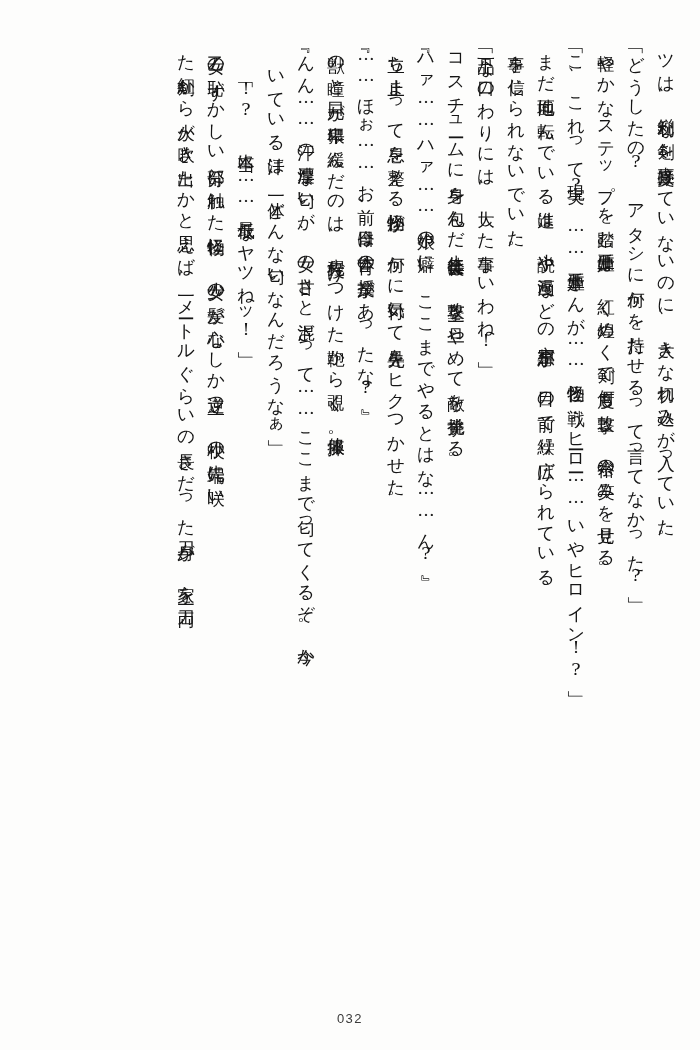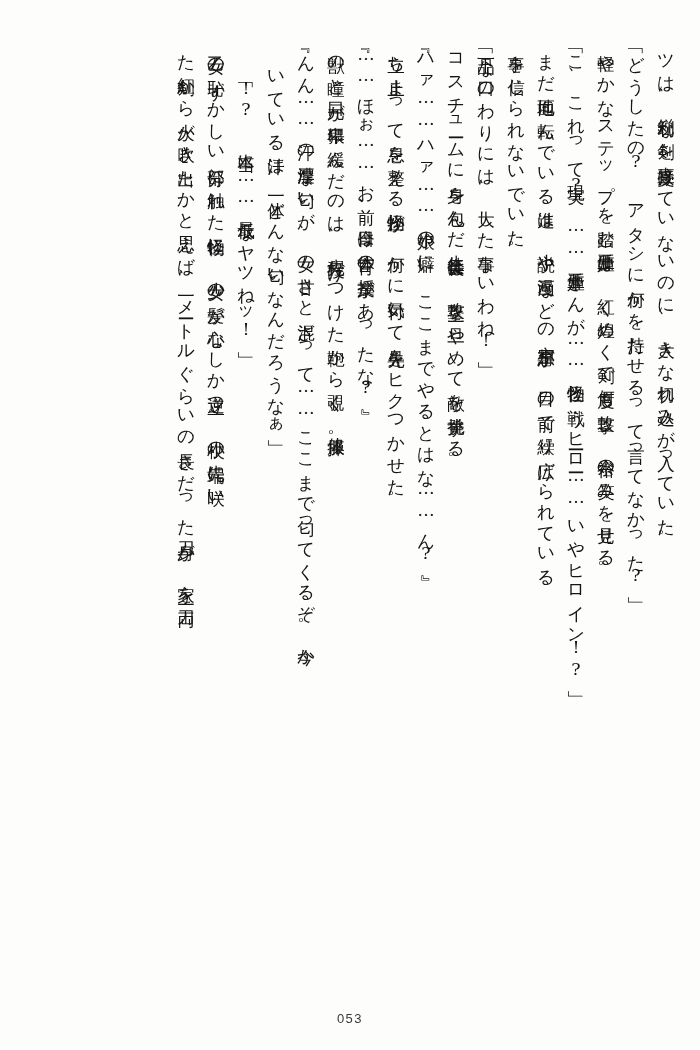--- a/index.html
+++ b/index.html
@@ -91,15 +91,15 @@
     <div class="col">立ち止まって息を整える怪物が、何かに気付いて鼻先をヒクつかせた。</div>
     <div class="col">『……ほぉ……お前、今日は体育の授業があったな?』</div>
     <div class="col">獣の瞳と口元が卑猥に緩んだのは、先程投げつけた鞄から覗く、体操服。</div>
     <div class="col">『んん……汗の濃厚な匂いが、女の甘さと混ざって……ここまで匂ってくるぞ。今か</div>
     <div class="col indent">いている汗は、一体どんな匂いなんだろうなぁ」</div>
     <div class="col indent2">「!?　本当に……最低なヤツねッ!」</div>
     <div class="col">乙女の恥ずかしい部分に触れた怪物に、少女の髪が心なしか逆立つ。小杖の先端に咲い</div>
     <div class="col">た紅剣から火が吹き出たかと思えば、一メートルぐらいの長さだった刀身が、家を一刀両</div>
   </div>
 
-  <div id="page-number">053</div>
+  <div id="page-number">032</div>
 
 </div>
 
 </body></html>

